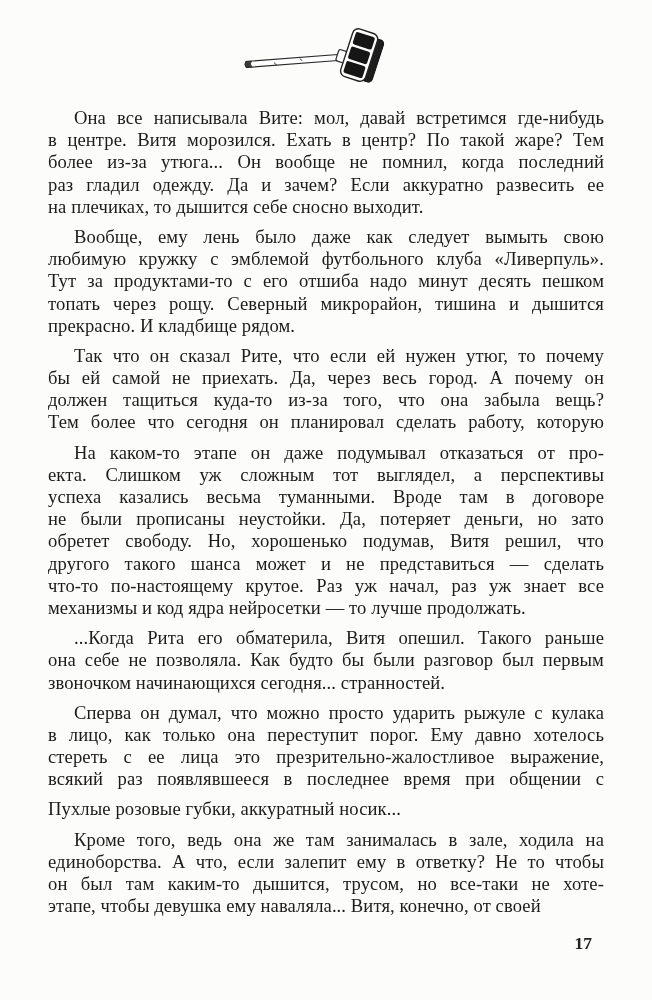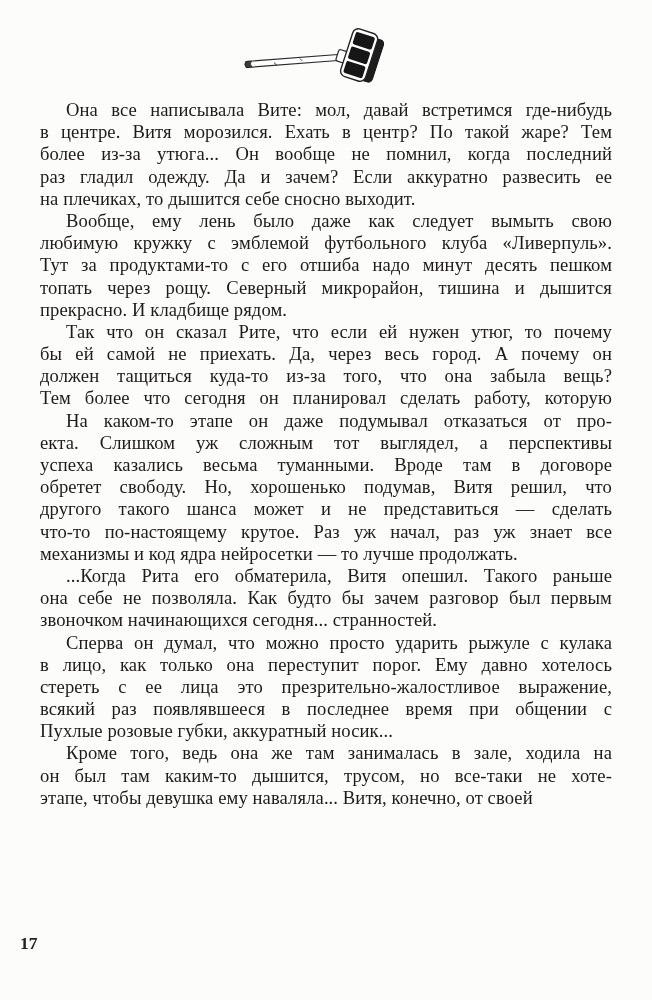--- a/index.html
+++ b/index.html
@@ -24,40 +24,40 @@
   }
   .text-block {
     position: absolute;
     left: 40px;
     top: 99px;
     width: 572px;
     font-size: 18.6px;
     line-height: 22.2px;
     letter-spacing: 0.1px;
   }
-  .para { margin: 0; padding: 0; }
+  .para { margin: 8px; padding: 0; }
   .line {
     text-align: justify;
     text-align-last: justify;
     height: 22.2px;
     overflow: hidden;
     white-space: nowrap;
   }
   .line.last {
     text-align-last: left;
   }
   .line.first {
     text-indent: 26px;
   }
   .page-number {
     position: absolute;
     left: 20px;
     top: 933px;
     width: 572px;
-    text-align: left;
+    text-align: right;
     font-size: 17.5px;
     font-weight: bold;
     color: #232323;
   }
 </style>
 </head>
 <body>
 
 <div class="illustration">
   <svg width="150" height="56" viewBox="0 0 150 56" xmlns="http://www.w3.org/2000/svg">
@@ -101,39 +101,41 @@
     <div class="para">
       <div class="line first">Так что он сказал Рите, что если ей нужен утюг, то почему</div>
       <div class="line">бы ей самой не приехать. Да, через весь город. А почему он</div>
       <div class="line">должен тащиться куда-то из-за того, что она забыла вещь?</div>
       <div class="line">Тем более что сегодня он планировал сделать работу, которую</div>
     </div>
     <div class="para">
       <div class="line first">На каком-то этапе он даже подумывал отказаться от про-</div>
       <div class="line">екта. Слишком уж сложным тот выглядел, а перспективы</div>
       <div class="line">успеха казались весьма туманными. Вроде там в договоре</div>
+      <div class="line">не были прописаны неустойки. Да, потеряет деньги, но зато</div>
       <div class="line">обретет свободу. Но, хорошенько подумав, Витя решил, что</div>
       <div class="line">другого такого шанса может и не представиться — сделать</div>
       <div class="line">что-то по-настоящему крутое. Раз уж начал, раз уж знает все</div>
       <div class="line last">механизмы и код ядра нейросетки — то лучше продолжать.</div>
     </div>
     <div class="para">
       <div class="line first">...Когда Рита его обматерила, Витя опешил. Такого раньше</div>
-      <div class="line">она себе не позволяла. Как будто бы зачем разговор был первым</div>
+      <div class="line">она себе не позволяла. Как будто бы были разговор был первым</div>
       <div class="line last">звоночком начинающихся сегодня... странностей.</div>
     </div>
     <div class="para">
       <div class="line first">Сперва он думал, что можно просто ударить рыжуле с кулака</div>
       <div class="line">в лицо, как только она переступит порог. Ему давно хотелось</div>
       <div class="line">стереть с ее лица это презрительно-жалостливое выражение,</div>
       <div class="line">всякий раз появлявшееся в последнее время при общении с</div>
     </div>
     <div class="para">
       <div class="line last">Пухлые розовые губки, аккуратный носик...</div>
     </div>
     <div class="para">
       <div class="line first">Кроме того, ведь она же там занималась в зале, ходила на</div>
+      <div class="line">единоборства. А что, если залепит ему в ответку? Не то чтобы</div>
       <div class="line">он был там каким-то дышится, трусом, но все-таки не хоте-</div>
       <div class="line last">этапе, чтобы девушка ему наваляла... Витя, конечно, от своей</div>
     </div>
   </div>
 
 <div class="page-number">17</div>
 
 </body></html>

